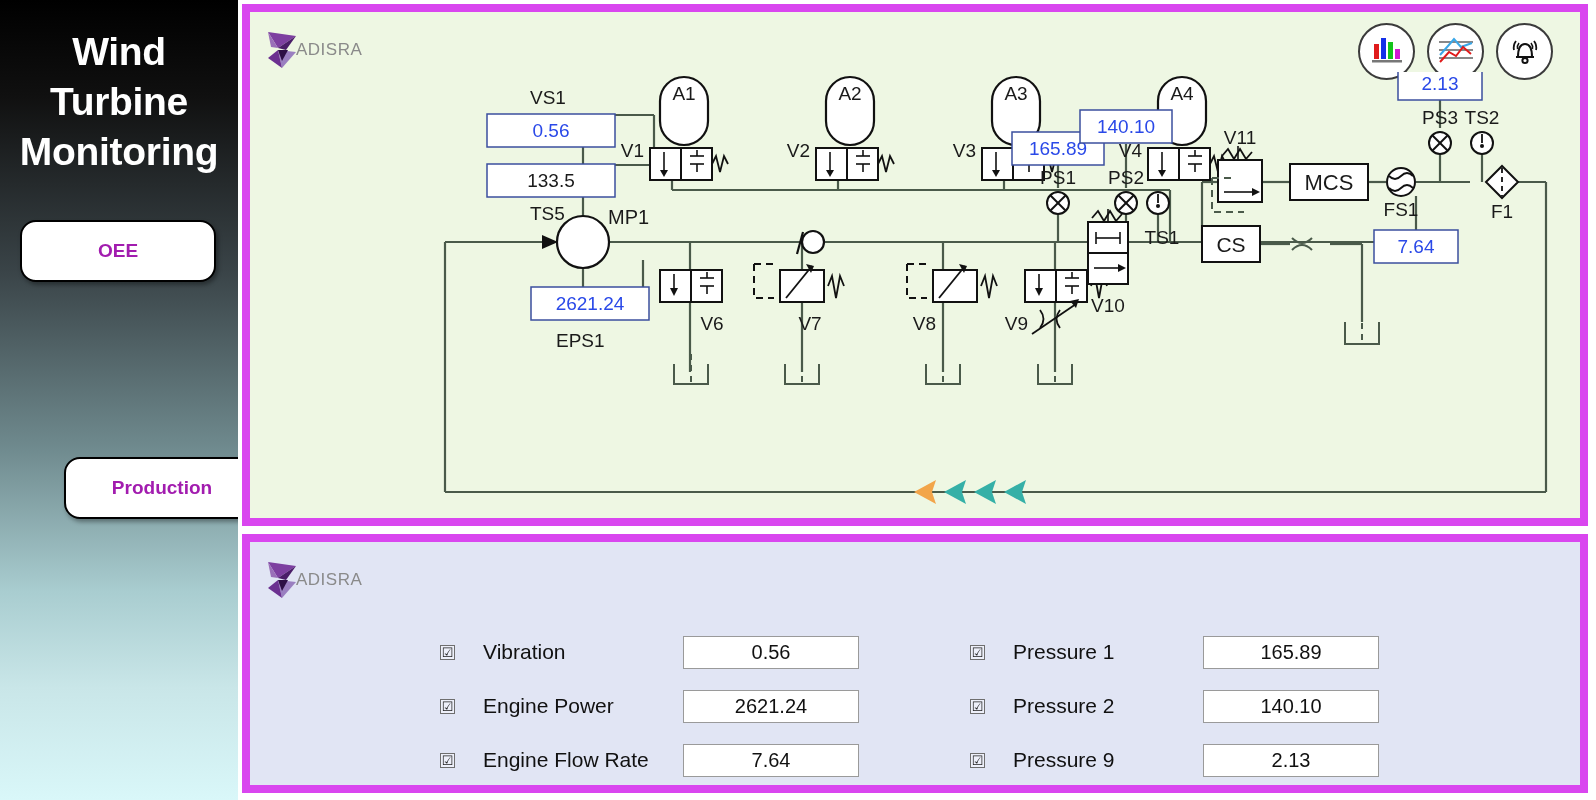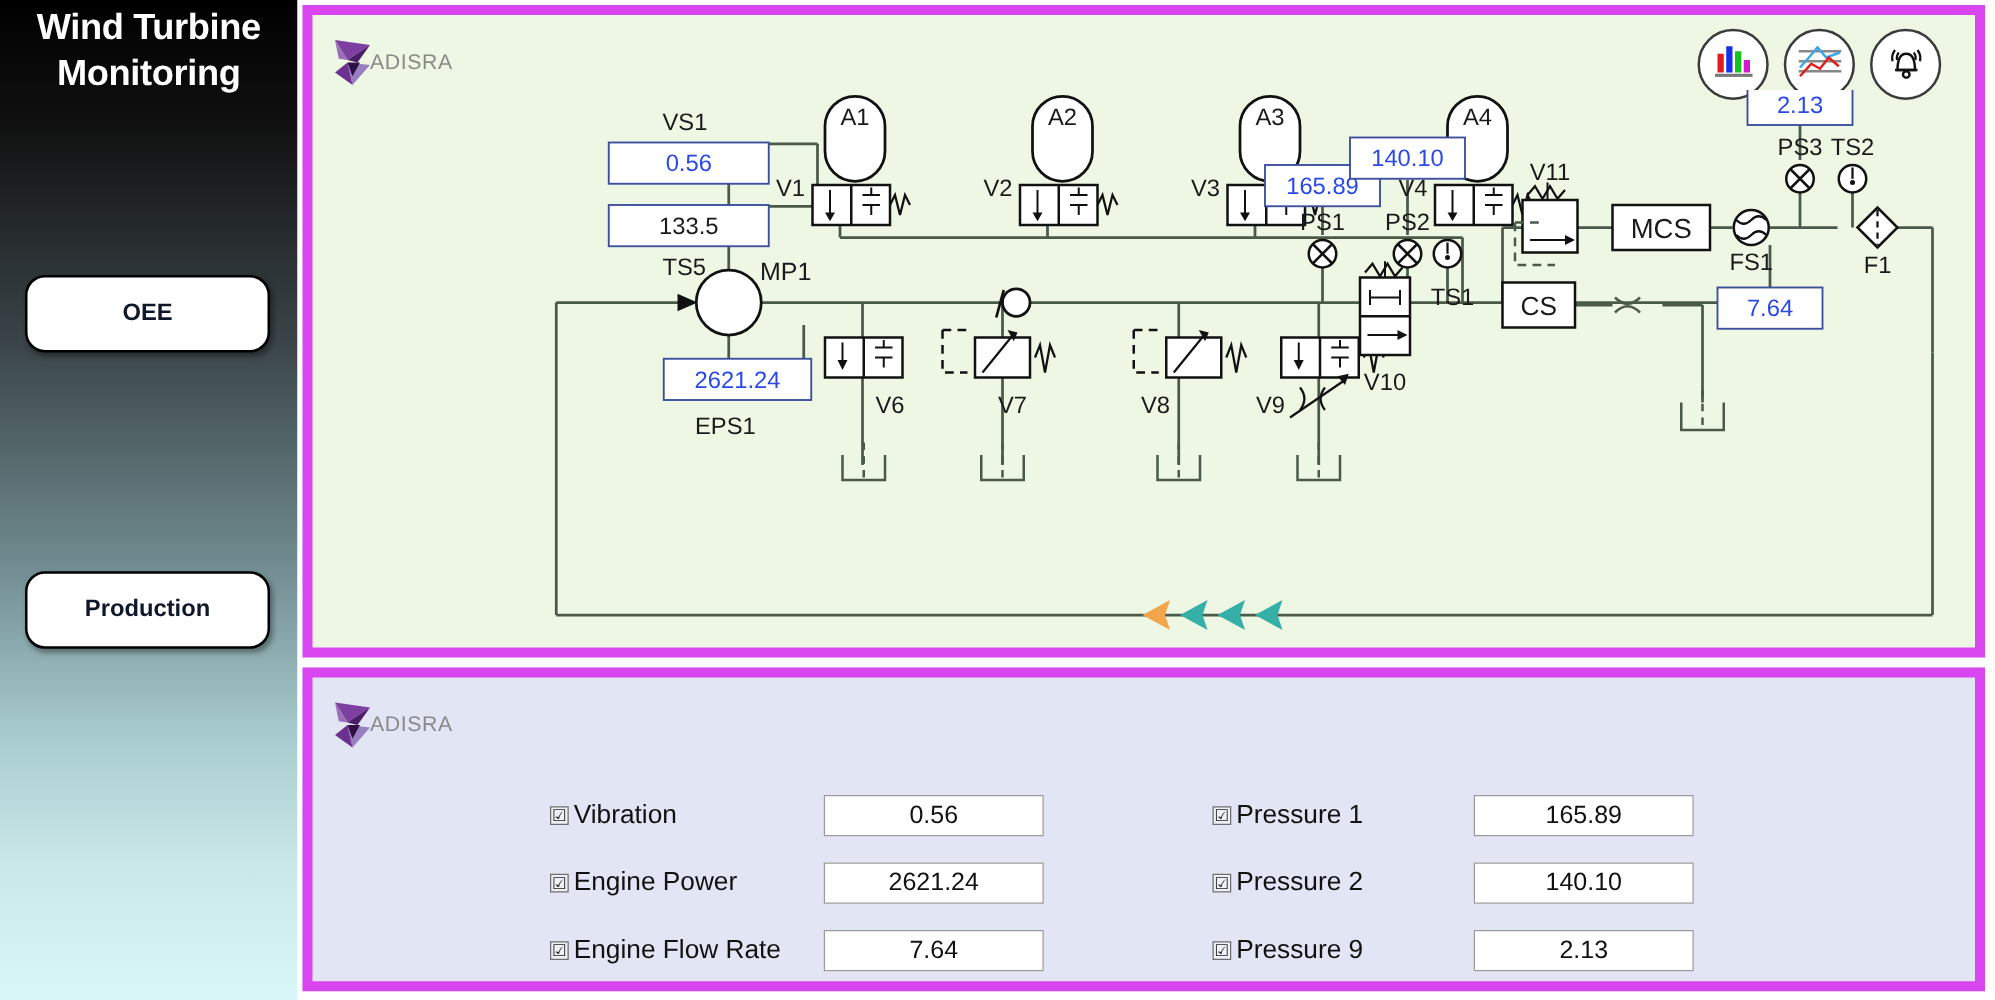--- a/index.html
+++ b/index.html
@@ -12,33 +12,33 @@
   #app { position: relative; width: 1596px; height: 800px; display: flex; }
 
   
   #sidebar {
     width: 238px; height: 800px; flex: 0 0 238px;
     background: linear-gradient(to bottom, #000000 0%, #101010 12%, #3a4448 34%,
                 #6f8a8e 56%, #a9cdd0 74%, #c9e6e8 86%, #d9f7f9 100%);
     position: relative;
   }
   #sidebar-title {
-    color: #ffffff; font-weight: bold; font-size: 29px; line-height: 1.28;
-    text-align: center; padding: 4px 10px 0 10px; letter-spacing: -0.3px;
+    color: #ffffff; font-weight: bold; font-size: 39px; line-height: 1.28;
+    text-align: center; padding: 27px 10px 0 10px; letter-spacing: -0.3px;
   }
   .side-btn {
     position: absolute; left: 20px; width: 196px; height: 62px;
     background: #ffffff; border: 2px solid #000000; border-radius: 16px;
     display: flex; align-items: center; justify-content: center;
-    font-weight: bold; font-size: 19px; color: #0f172a;
+    font-weight: bold; font-size: 19px; color: #a21caf;
     box-shadow: 2px 3px 4px rgba(0,0,0,0.35);
   }
   #btn-0 { top: 220px; }
   #btn-1 { top: 339px; }
-  #btn-2 { top: 457px; }
+  #btn-2 { top: 457px; margin-left: 44px; }
 
   
   #right { flex: 1; position: relative; background: #ffffff; }
 
   .panel { position: absolute; border: 8px solid #d946ef; }
   #panel-top { left: 4px; top: 4px; width: 1346px; height: 522px; background: #eef7e3; }
   #panel-bottom { left: 4px; top: 534px; width: 1346px; height: 259px; background: #e1e5f4; }
 
   
   .logo { position: absolute; display: flex; align-items: center; }
@@ -65,21 +65,21 @@
   
   .var-col { position: absolute; }
   #col-left  { left: 190px; top: 90px; }
   #col-right { left: 720px; top: 90px; }
   .var-row { display: flex; align-items: center; height: 40px; margin-bottom: 14px; }
   .cb {
     width: 15px; height: 15px; border: 1px solid #6e6e6e; background: #eef0fa;
     display: inline-flex; align-items: center; justify-content: center;
     font-size: 13px; color: #1a1a1a; line-height: 1; flex: 0 0 15px;
   }
-  .var-label { font-size: 21px; color: #111111; margin-left: 4px; width: 200px; }
+  .var-label { font-size: 21px; color: #111111; margin-left: 28px; width: 200px; }
   .var-box {
     width: 176px; height: 33px; background: #ffffff; border: 1px solid #9a9a9a;
     display: flex; align-items: center; justify-content: center;
     font-size: 20px; color: #111111;
   }
   #col-right .var-label { width: 190px; }
 </style>
 </head>
 <body>
 

